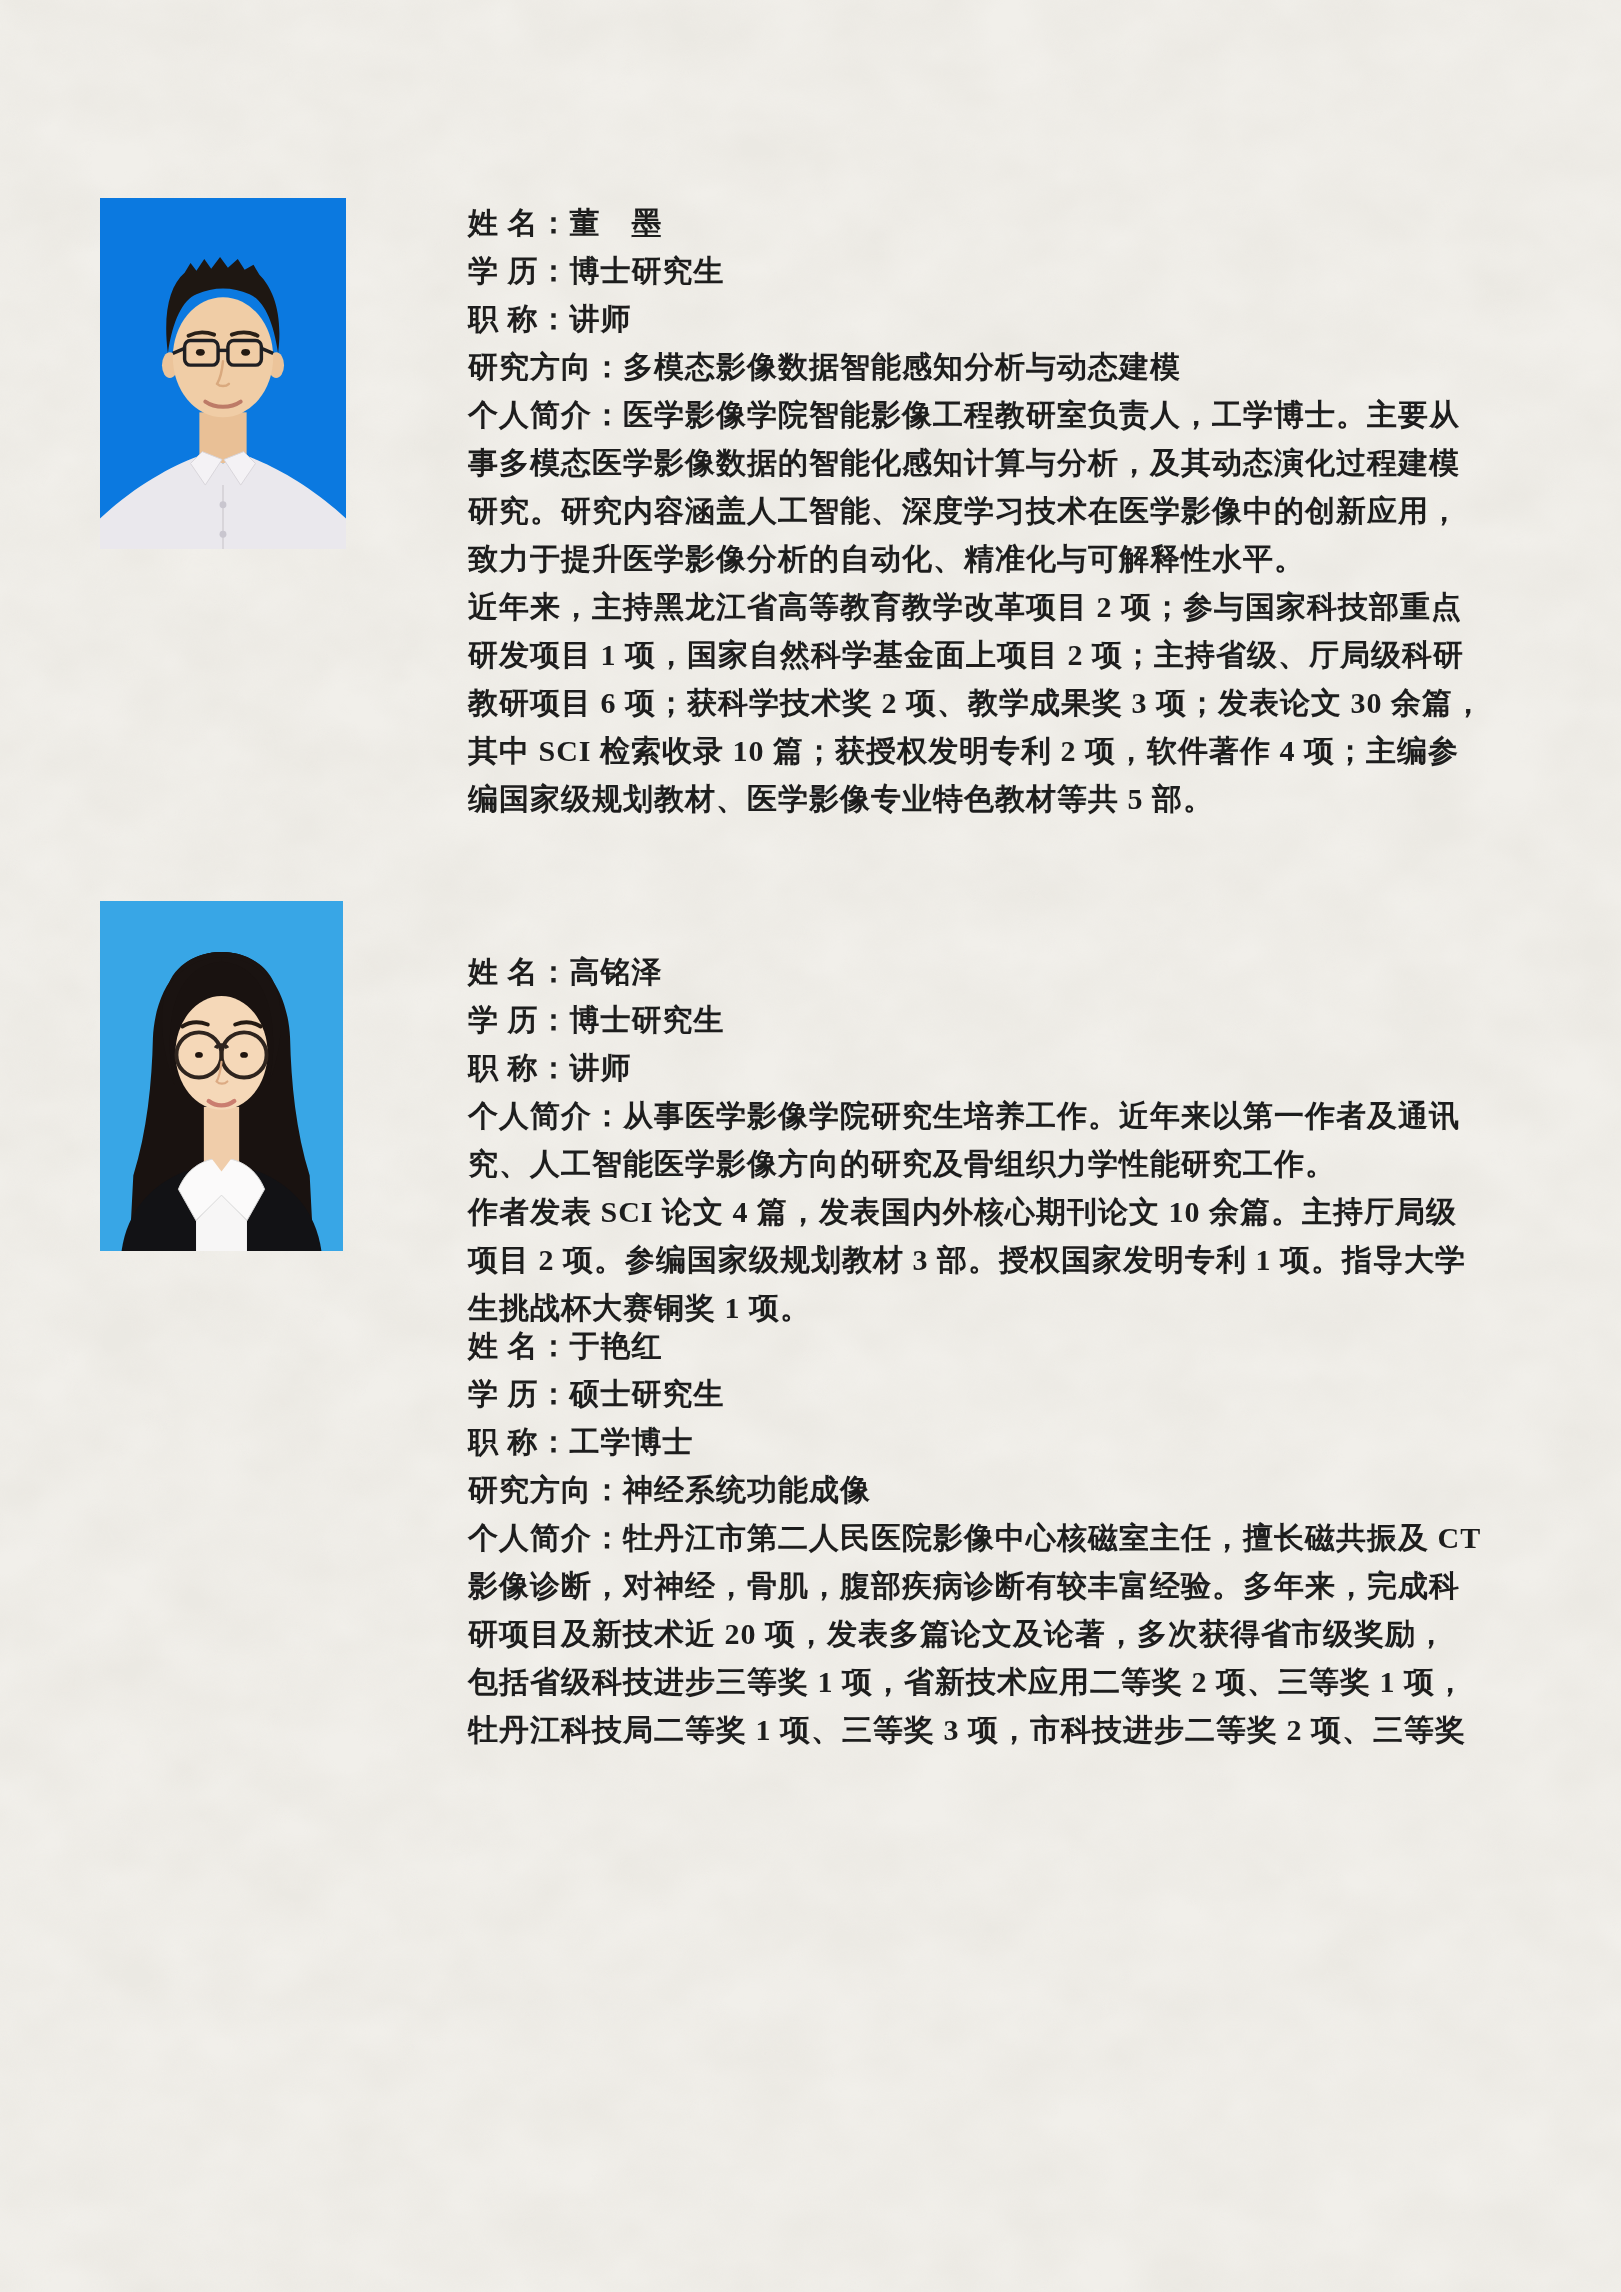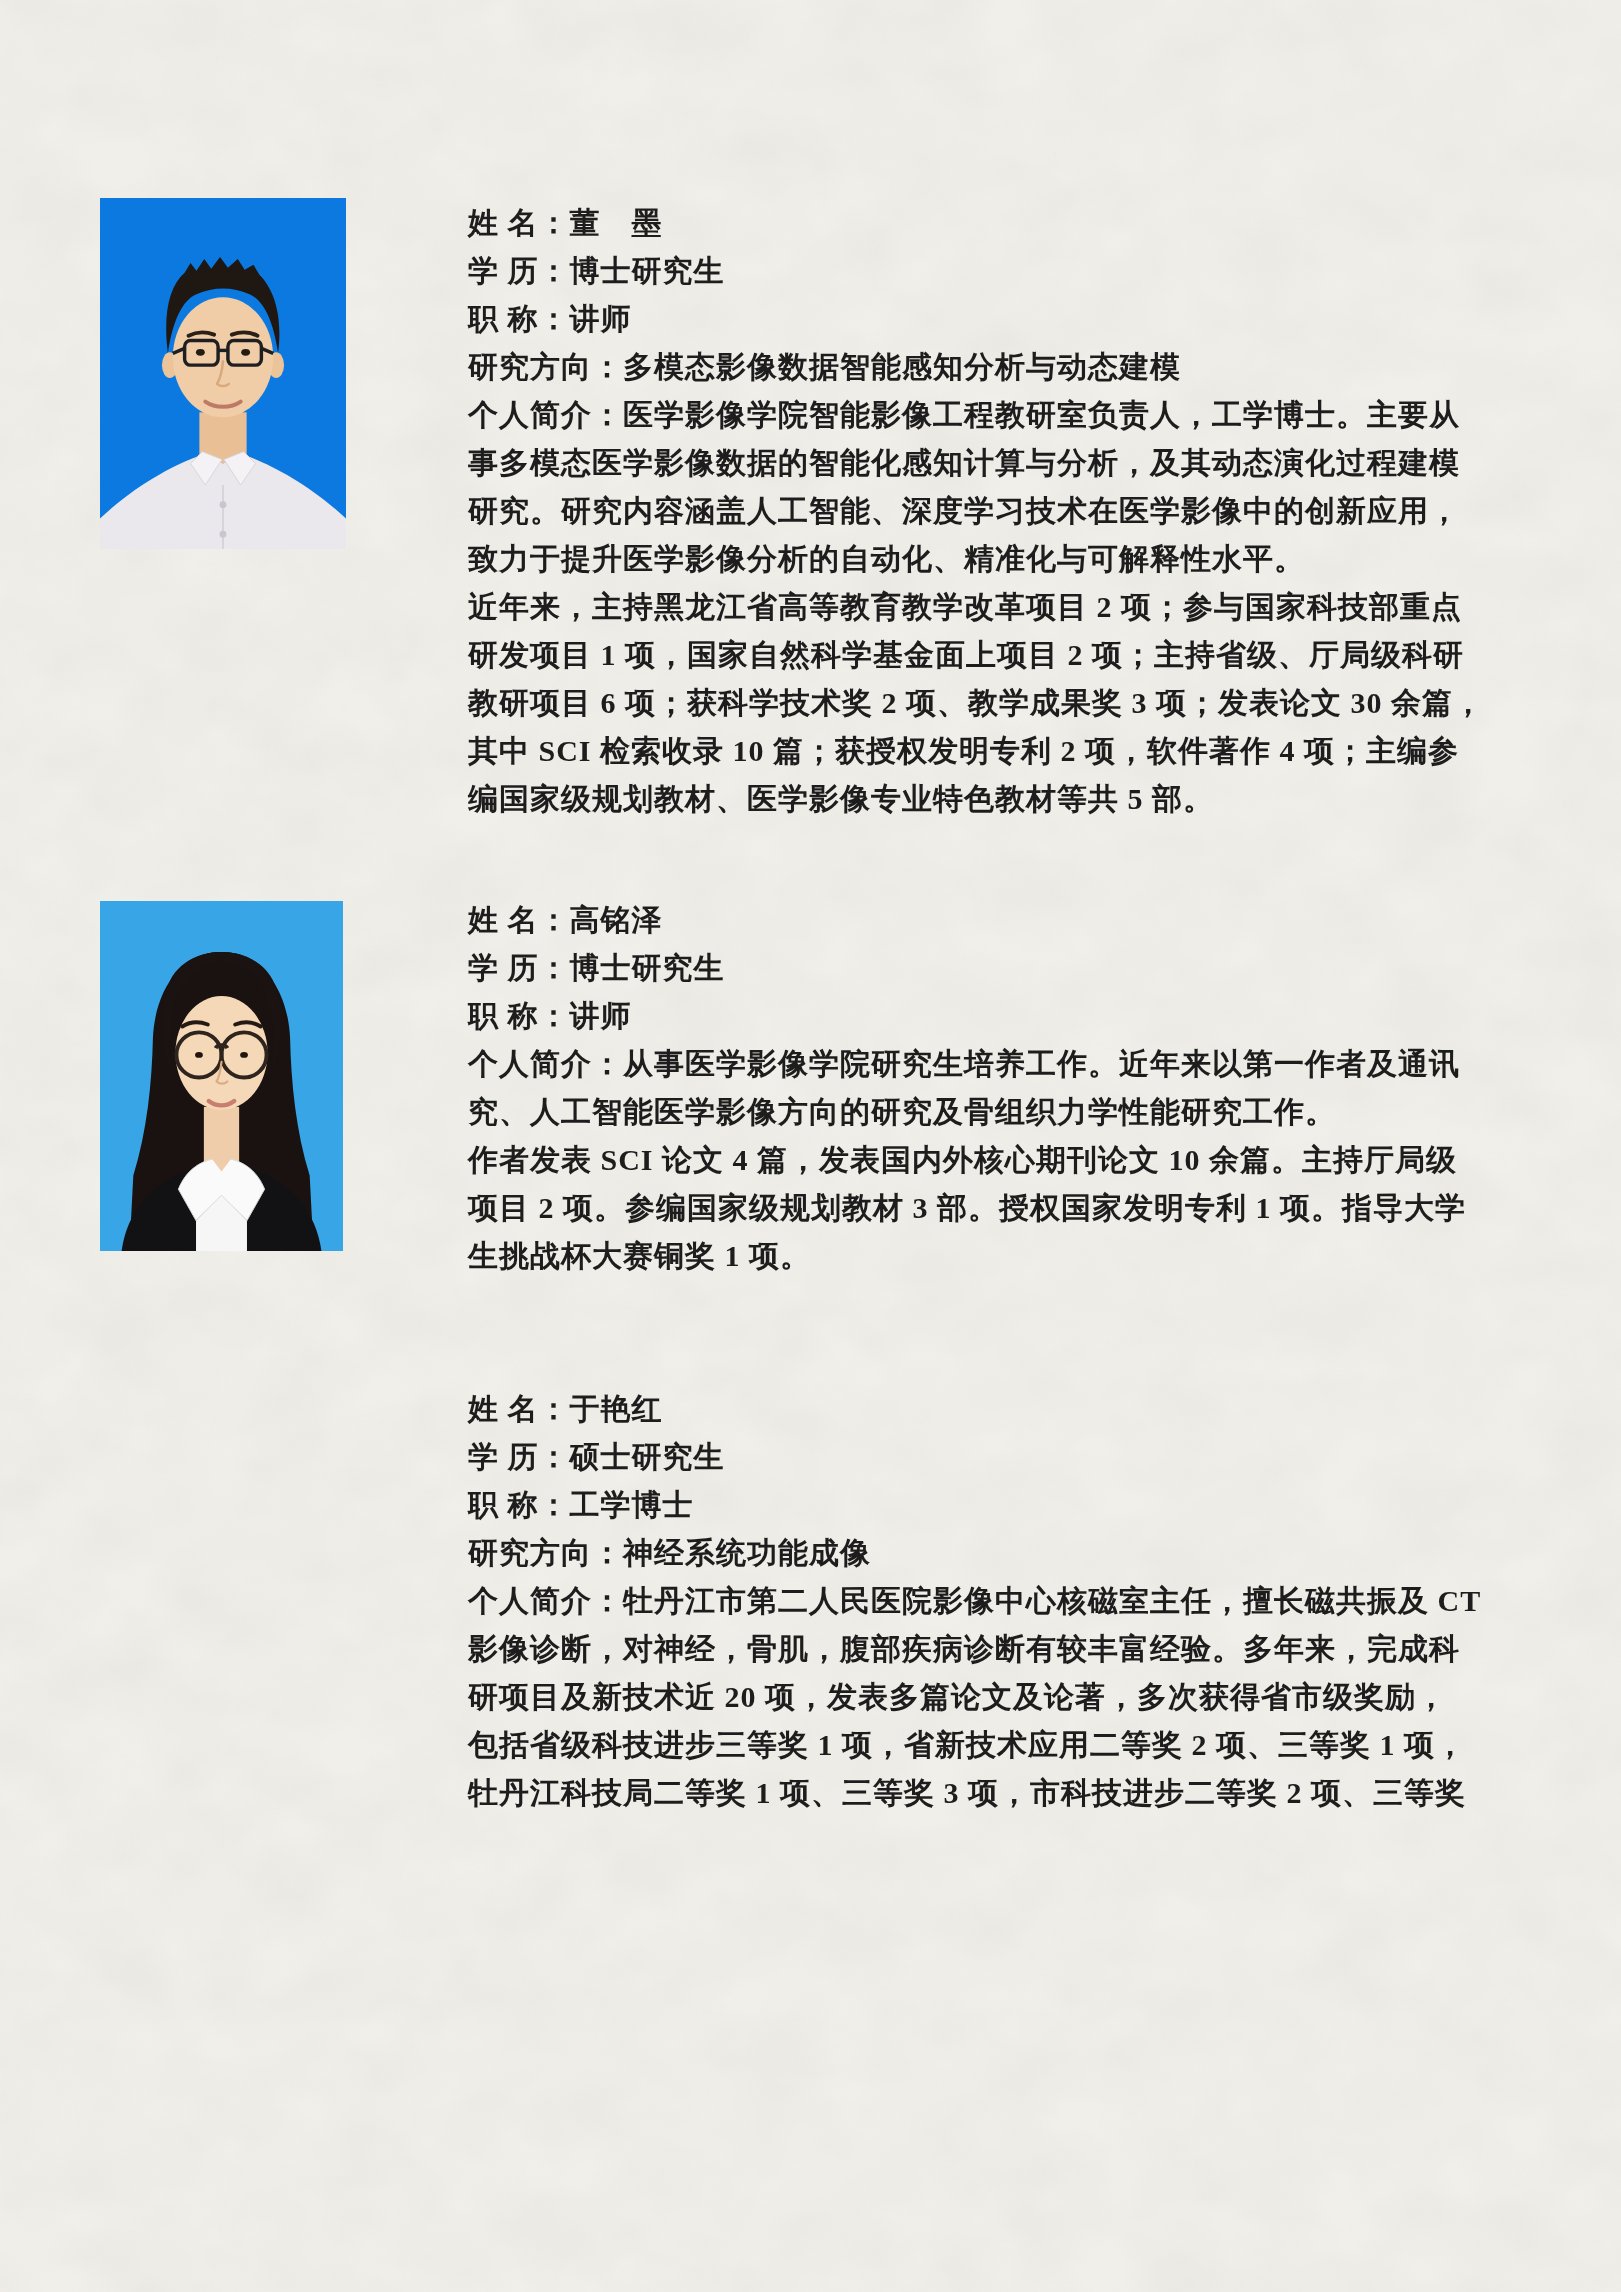--- a/index.html
+++ b/index.html
@@ -24,22 +24,22 @@
   .textblock{
     position:absolute;
     left:468px;
     width:1088px;
     font-size:30px;
     line-height:48px;
     letter-spacing:1px;
     color:#1d1d1d;
   }
   #block-1{top:199px;}
-  #block-2{top:896px;}
-  #block-3{top:1385px;}
+  #block-2{top:948px;}
+  #block-3{top:1322px;}
   .line{white-space:nowrap;height:48px;font-weight:bold;}
 </style>
 </head>
 <body style="background: rgb(241, 239, 234);">
 
 <svg class="paper-texture" width="1621" height="2293" xmlns="http://www.w3.org/2000/svg" viewBox="0 0 1654 2339">
   <defs>
     <filter id="paperfib" x="0" y="0" width="100%" height="100%">
       <feTurbulence type="fractalNoise" baseFrequency="0.012 0.016" numOctaves="3" seed="7" result="n"></feTurbulence>
       <feColorMatrix in="n" type="matrix" values="0 0 0 0 0.80  0 0 0 0 0.78  0 0 0 0 0.73  0.9 0.9 0.9 0 -0.9"></feColorMatrix>

